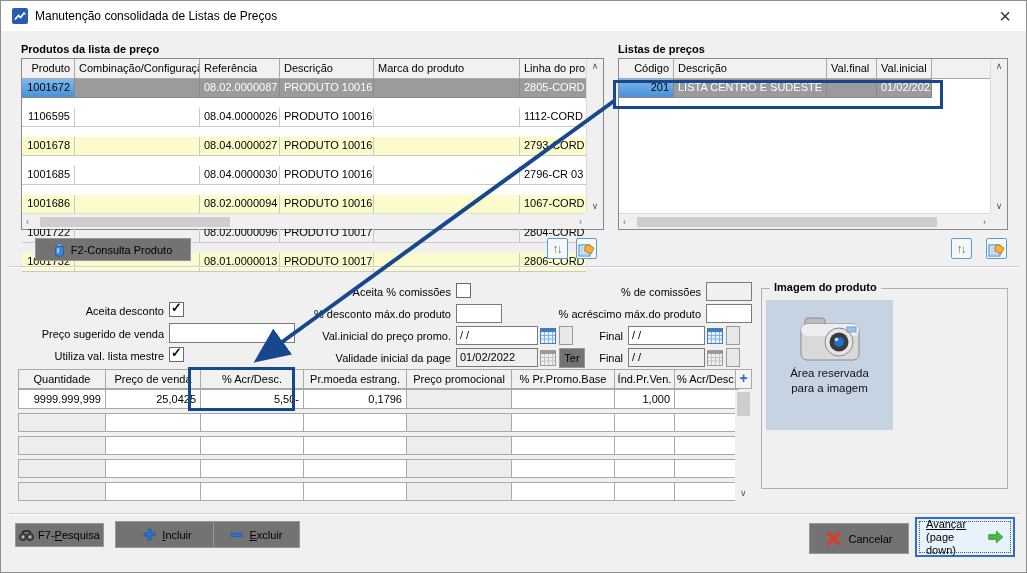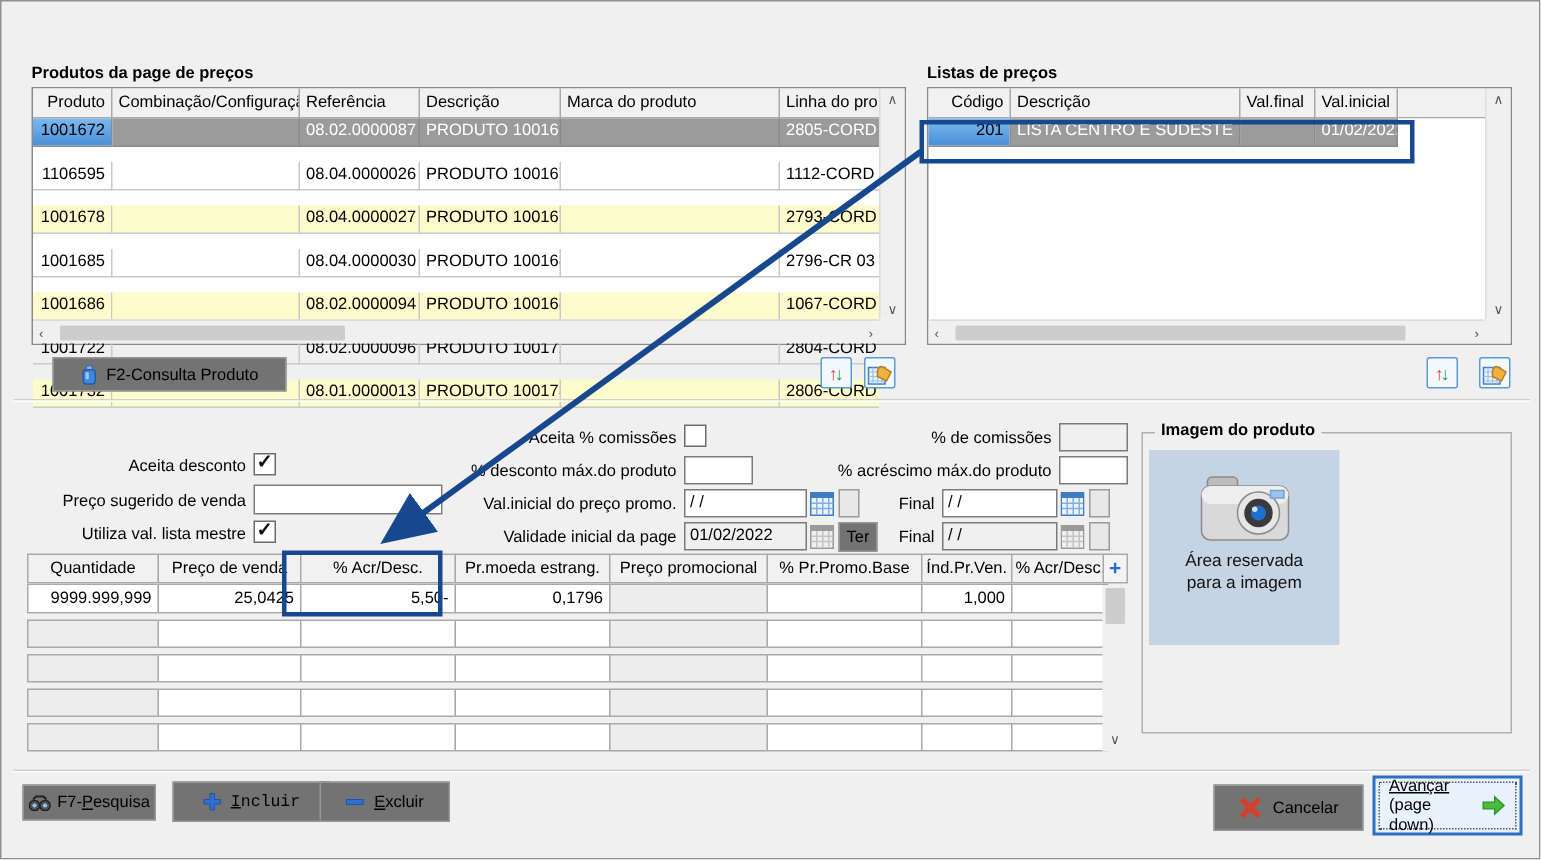--- a/index.html
+++ b/index.html
@@ -105,22 +105,31 @@
   .btn-next .inner{position:absolute;inset:2px;border:1px dotted #555;
                    display:flex;align-items:center;padding:0 6px;gap:6px;}
   .btn-next .txt{line-height:13px;text-align:left;}
   .btn-next .txt .l1{text-decoration:underline;}
 </style>
 </head>
 <body>
 
 <div class="dlg">
 
-
-  <div class="grp-label" style="left:20px;top:42px;">Produtos da page de preços</div>
+  <div class="titlebar">
+    <svg class="title-ico" viewBox="0 0 16 16">
+      <rect width="16" height="16" rx="2" fill="#2a5bb0"></rect>
+      <polyline points="3,11.5 6.5,7.5 8.5,9.5 12.5,4.5" stroke="#fff" stroke-width="1.6" fill="none"></polyline>
+      <path d="M12.8,4 l1.3,3 -3,-1.2 z" fill="#cfe0f5"></path>
+    </svg>
+    <span class="title-txt nw">Manutenção consolidada de Listas de Preços</span>
+    <div class="close-x">×</div>
+  </div>
+
+  <div class="grp-label" style="left:20px;top:42px;">Produtos da lista de preço</div>
   <div class="grp-label" style="left:617px;top:42px;">Listas de preços</div>
 
   <div class="tbl" style="left:20px;top:57px;width:583px;height:172px;">
     <div style="position:absolute;left:0;top:0;right:17px;">
       <div class="thead">
         <div class="th lc0 tr-right">Produto</div>
         <div class="th lc1">Combinação/Configuração</div>
         <div class="th lc2">Referência</div>
         <div class="th lc3">Descrição</div>
         <div class="th lc4">Marca do produto</div>
@@ -418,21 +427,21 @@
   <div class="btn" style="left:14px;top:522px;width:89px;height:24px;gap:4px;">
     <svg width="15" height="11" viewBox="0 0 15 11">
       <circle cx="4" cy="7" r="3.4" fill="#555" stroke="#222"></circle>
       <circle cx="11" cy="7" r="3.4" fill="#555" stroke="#222"></circle>
       <path d="M3,3 L5,1 h5 l2,2" fill="none" stroke="#222" stroke-width="1.4"></path>
       <circle cx="4" cy="7" r="1.4" fill="#9cc2ee"></circle>
       <circle cx="11" cy="7" r="1.4" fill="#9cc2ee"></circle>
     </svg>
     <span><span>F7-</span><span class="u">P</span><span>esquisa</span></span>
   </div>
-  <div class="btn" style="left:114px;top:520px;width:105px;height:27px;font-family:Liberation Mono, monospace;">
+  <div class="btn" style="left:114px;top:520px;width:105px;height:27px;">
     <svg width="13" height="13" viewBox="0 0 13 13">
       <path d="M5,1 h3 v4 h4 v3 h-4 v4 h-3 v-4 H1 v-3 h4 z" fill="#2f6fd2" stroke="#1d4fa8" stroke-width="0.6"></path>
     </svg>
     <span><span class="u">I</span><span>ncluir</span></span>
   </div>
   <div class="btn" style="left:212px;top:520px;width:87px;height:27px;">
     <svg width="13" height="13" viewBox="0 0 13 13">
       <rect x="1" y="5" width="11" height="3.4" fill="#2f6fd2" stroke="#1d4fa8" stroke-width="0.6"></rect>
     </svg>
     <span><span class="u">E</span><span>xcluir</span></span>

